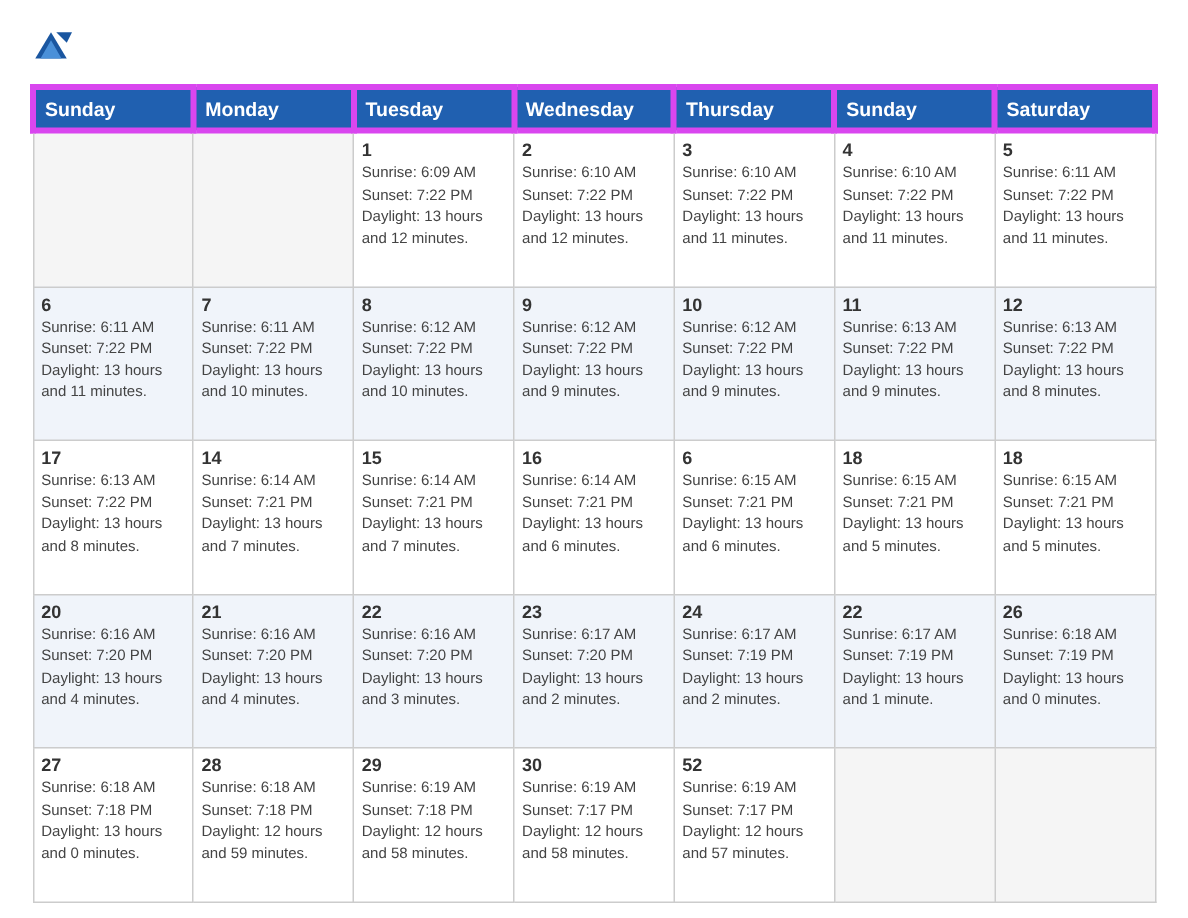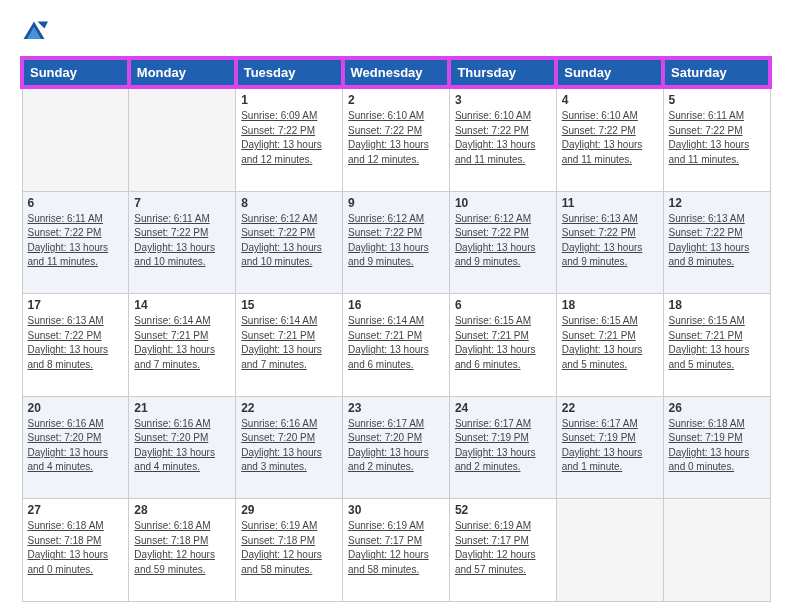--- a/index.html
+++ b/index.html
@@ -83,21 +83,20 @@
       font-size: 12px;
       font-weight: bold;
       color: #333;
       display: block;
       margin-bottom: 2px;
     }
     .day-info {
       font-size: 10px;
       color: #444;
       line-height: 1.45;
-      text-decoration: underline;
     }
     table {
       width: 100%;
       border-collapse: collapse;
     }
     .row-alt td {
       background: #f0f4fa;
     }
   </style>
 </head>

